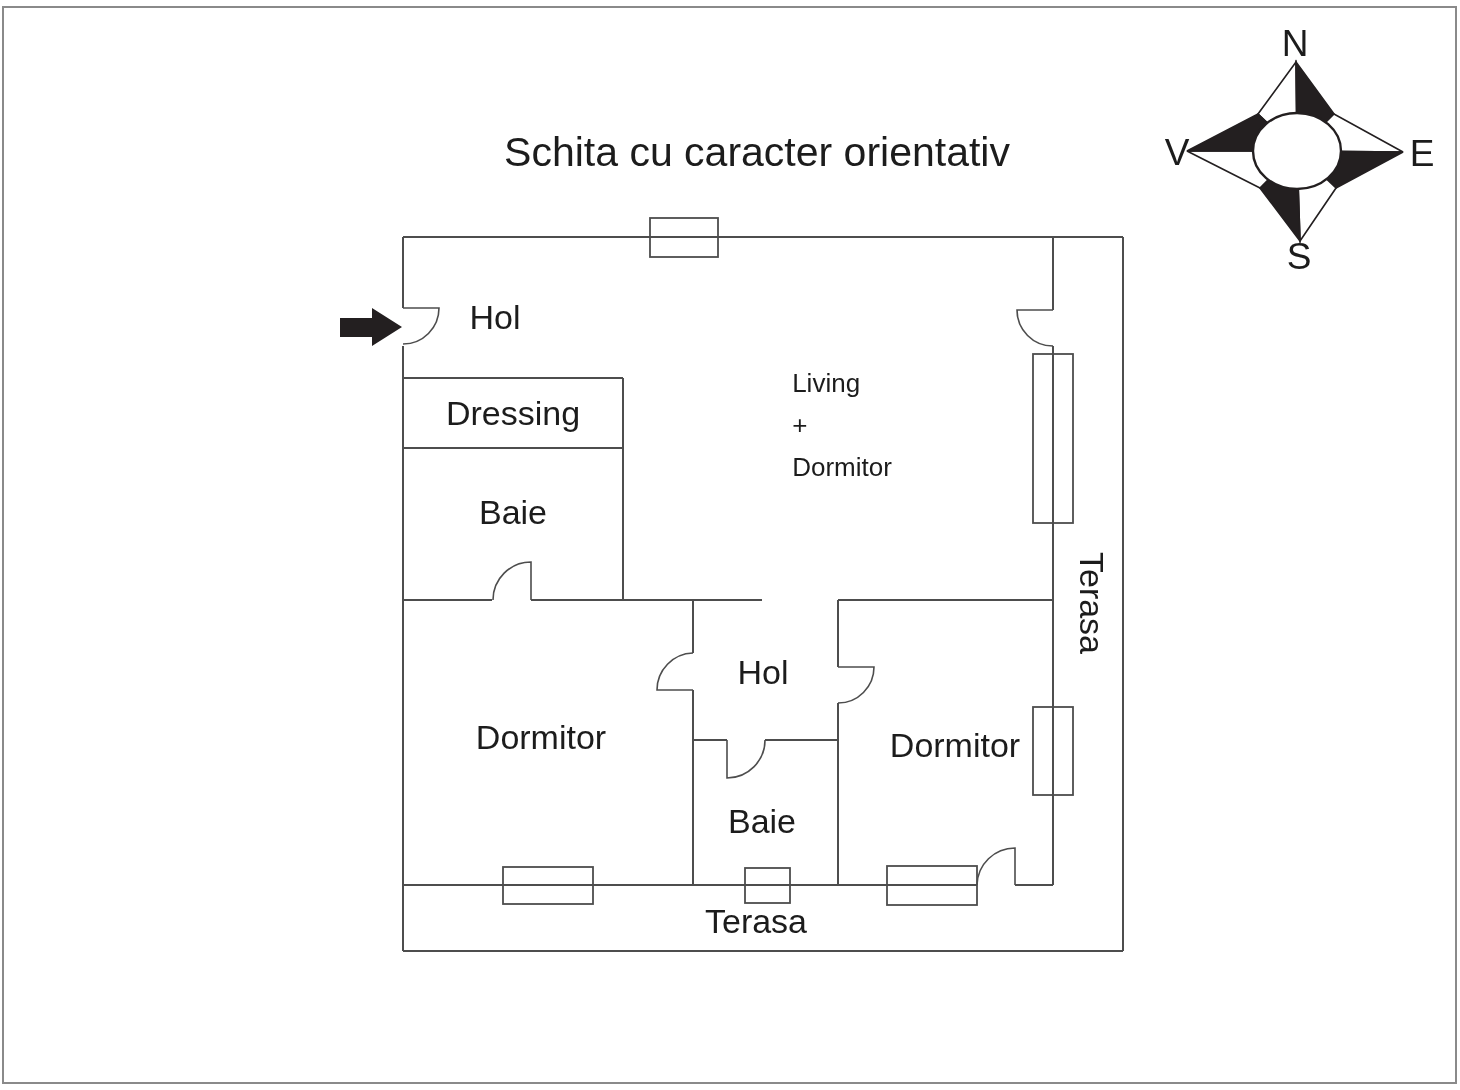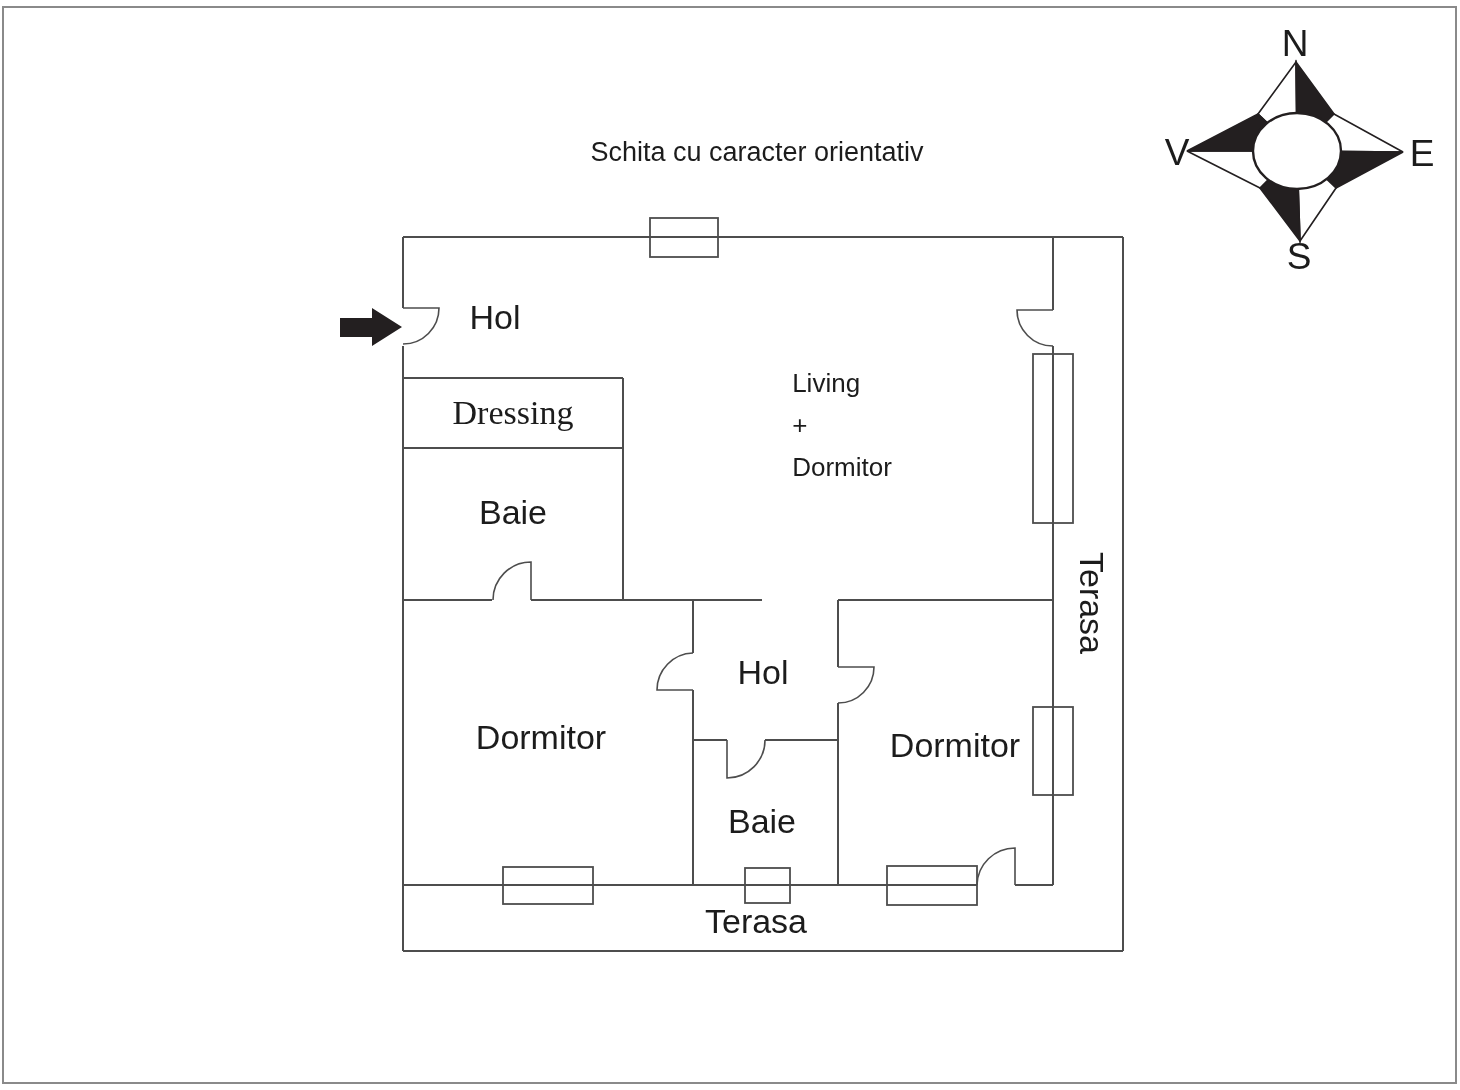--- a/index.html
+++ b/index.html
@@ -10,21 +10,21 @@
   }
   #plan-svg{position:absolute;left:0;top:0;}
   .label{
     position:absolute;
     transform:translate(-50%,-50%);
     font-size:34px;
     color:#1c1c1c;
     white-space:nowrap;
     line-height:1.0;
   }
-  .label.title{font-size:27px;}
+  .label.title{font-size:41px;}
   .label.rot90{transform:translate(-50%,-50%) rotate(90deg);}
   .label.compass-letter{font-size:37px;}
   .living-block{
     position:absolute;
     transform:translate(-50%,-50%);
     text-align:left;
     font-size:26px;
     line-height:42px;
     white-space:nowrap;
   }
@@ -104,21 +104,21 @@
       <polygon points="1187,151 1260,188 1297,151" fill="#ffffff"></polygon>
       <polygon points="1187,151 1258,114 1297,151" fill="#231f20"></polygon>
       <ellipse cx="1297" cy="151" rx="44" ry="38" fill="#ffffff" stroke-width="2.4"></ellipse>
     </g>
   </svg>
 
   <div class="label title" style="left:757px;top:152px;">Schita cu caracter orientativ</div>
 
   <div class="label" style="left:495px;top:317px;">Hol</div>
 
-  <div class="label" style="left:513px;top:413px;font-family:Liberation Serif, serif;">Dressing</div>
+  <div class="label" style="left:513px;top:413px;">Dressing</div>
 
   <div class="label" style="left:513px;top:512px;">Baie</div>
 
   <div class="living-block" style="left:842px;top:425px;">
     <div>Living</div>
     <div>+</div>
     <div>Dormitor</div>
   </div>
 
   <div class="label" style="left:763px;top:672px;">Hol</div>

